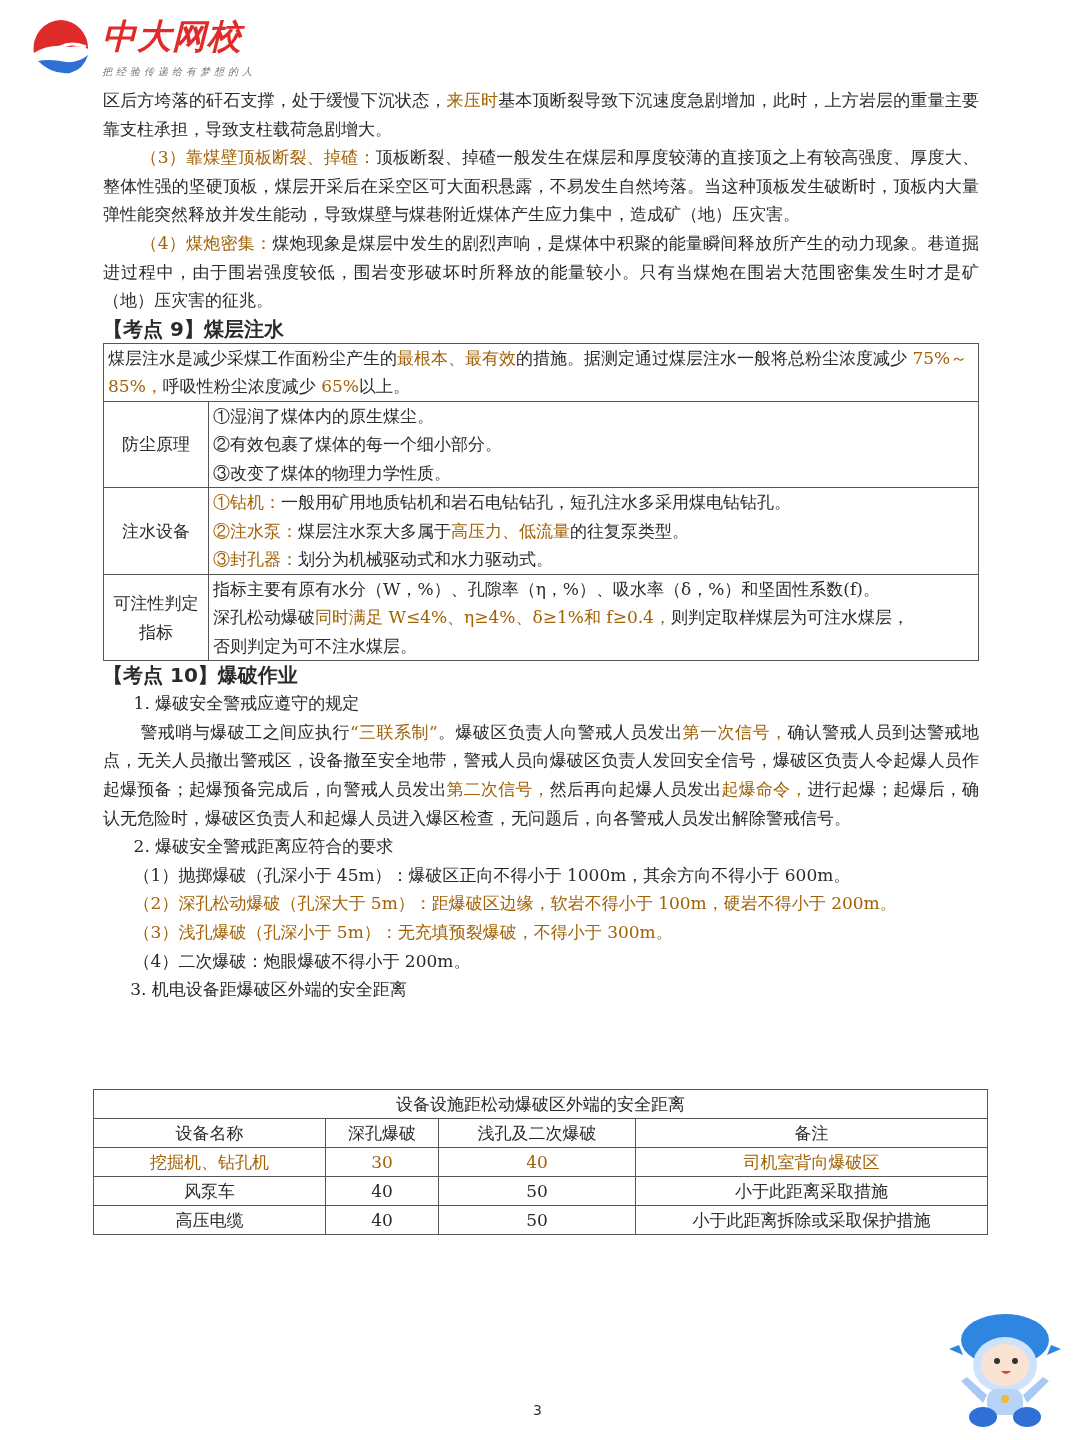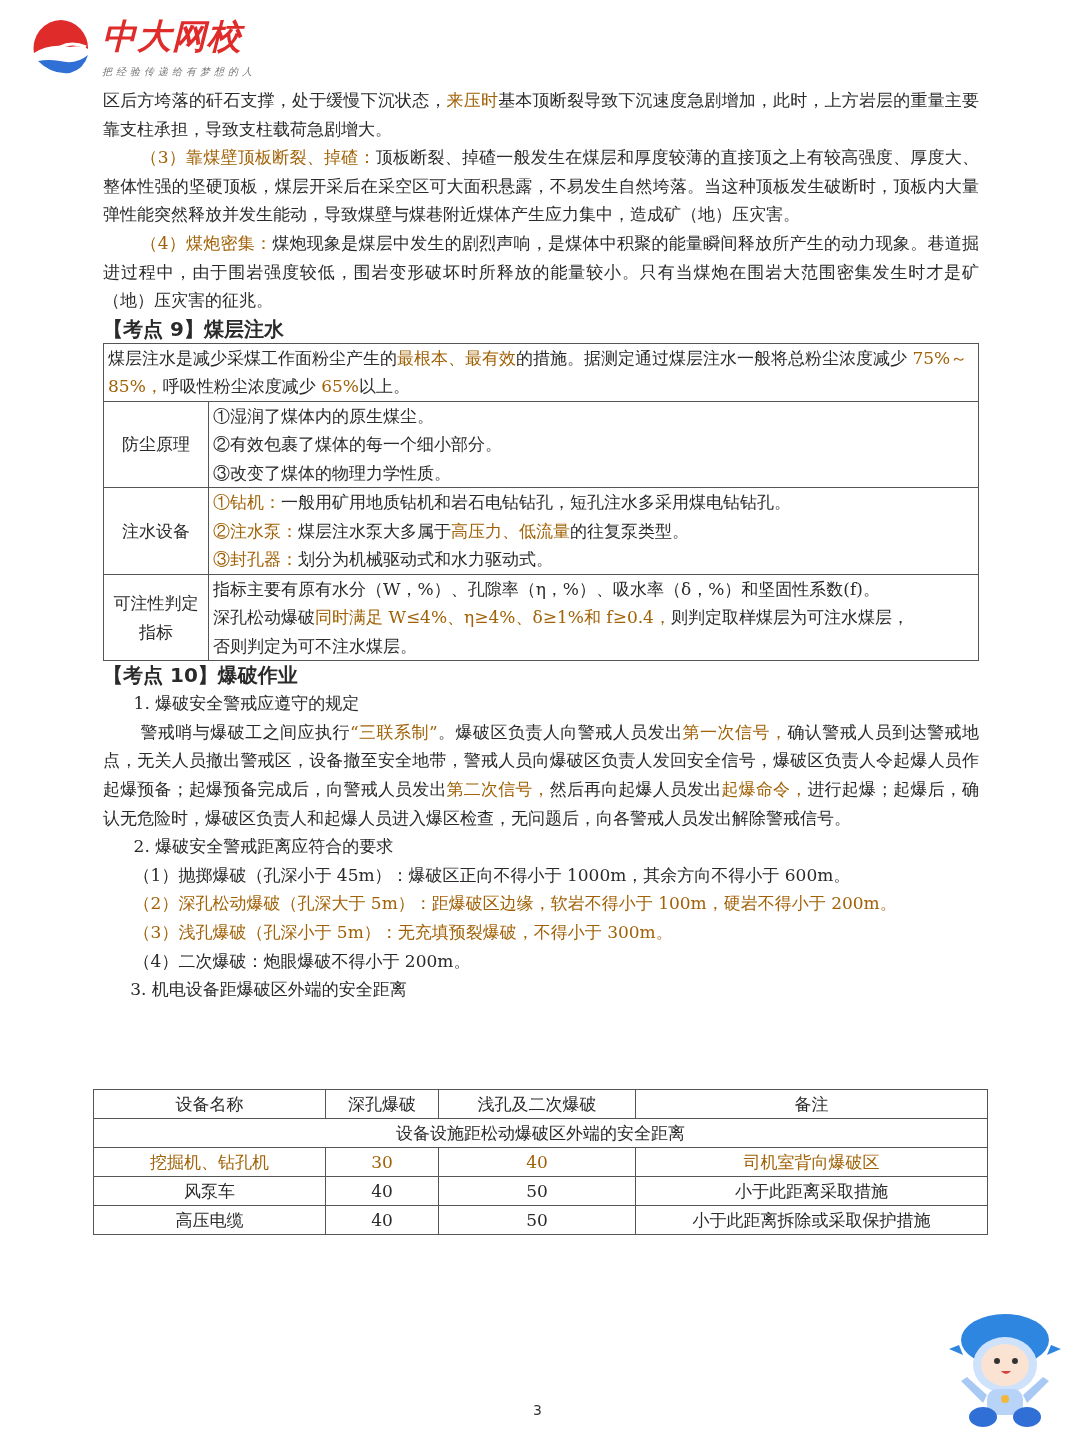--- a/index.html
+++ b/index.html
@@ -90,27 +90,27 @@
   <p class="p" style="padding-left:1.8em">（1）抛掷爆破（孔深小于 45m）：爆破区正向不得小于 1000m，其余方向不得小于 600m。</p>
   <p class="p red" style="padding-left:1.8em">（2）深孔松动爆破（孔深大于 5m）：距爆破区边缘，软岩不得小于 100m，硬岩不得小于 200m。</p>
   <p class="p red" style="padding-left:1.8em">（3）浅孔爆破（孔深小于 5m）：无充填预裂爆破，不得小于 300m。</p>
   <p class="p" style="padding-left:1.8em">（4）二次爆破：炮眼爆破不得小于 200m。</p>
   <p class="p" style="padding-left:1.6em">3. 机电设备距爆破区外端的安全距离</p>
 </div>
 
 <table class="t2">
   <tbody>
       <tr>
+    <td colspan="4">设备设施距松动爆破区外端的安全距离</td>
+  </tr>
+  <tr>
     <td style="width:231px">设备名称</td>
     <td style="width:112px">深孔爆破</td>
     <td style="width:196px">浅孔及二次爆破</td>
     <td>备注</td>
-  </tr>
-  <tr>
-    <td colspan="4">设备设施距松动爆破区外端的安全距离</td>
   </tr>
   <tr class="red">
     <td>挖掘机、钻孔机</td>
     <td>30</td>
     <td>40</td>
     <td>司机室背向爆破区</td>
   </tr>
   <tr>
     <td>风泵车</td>
     <td>40</td>

